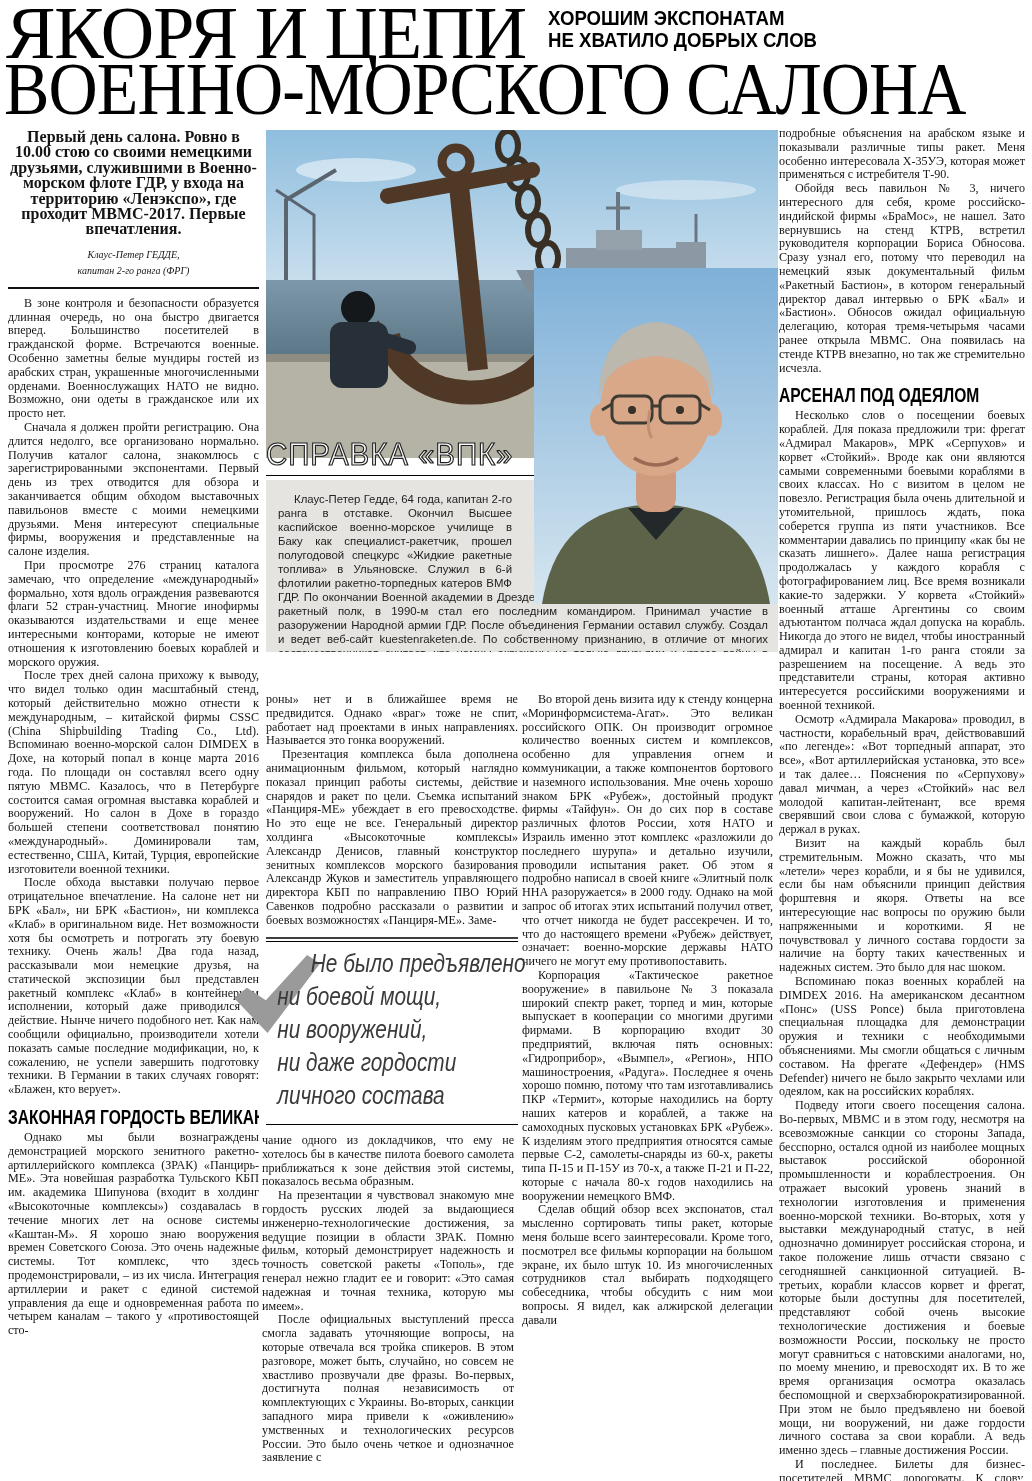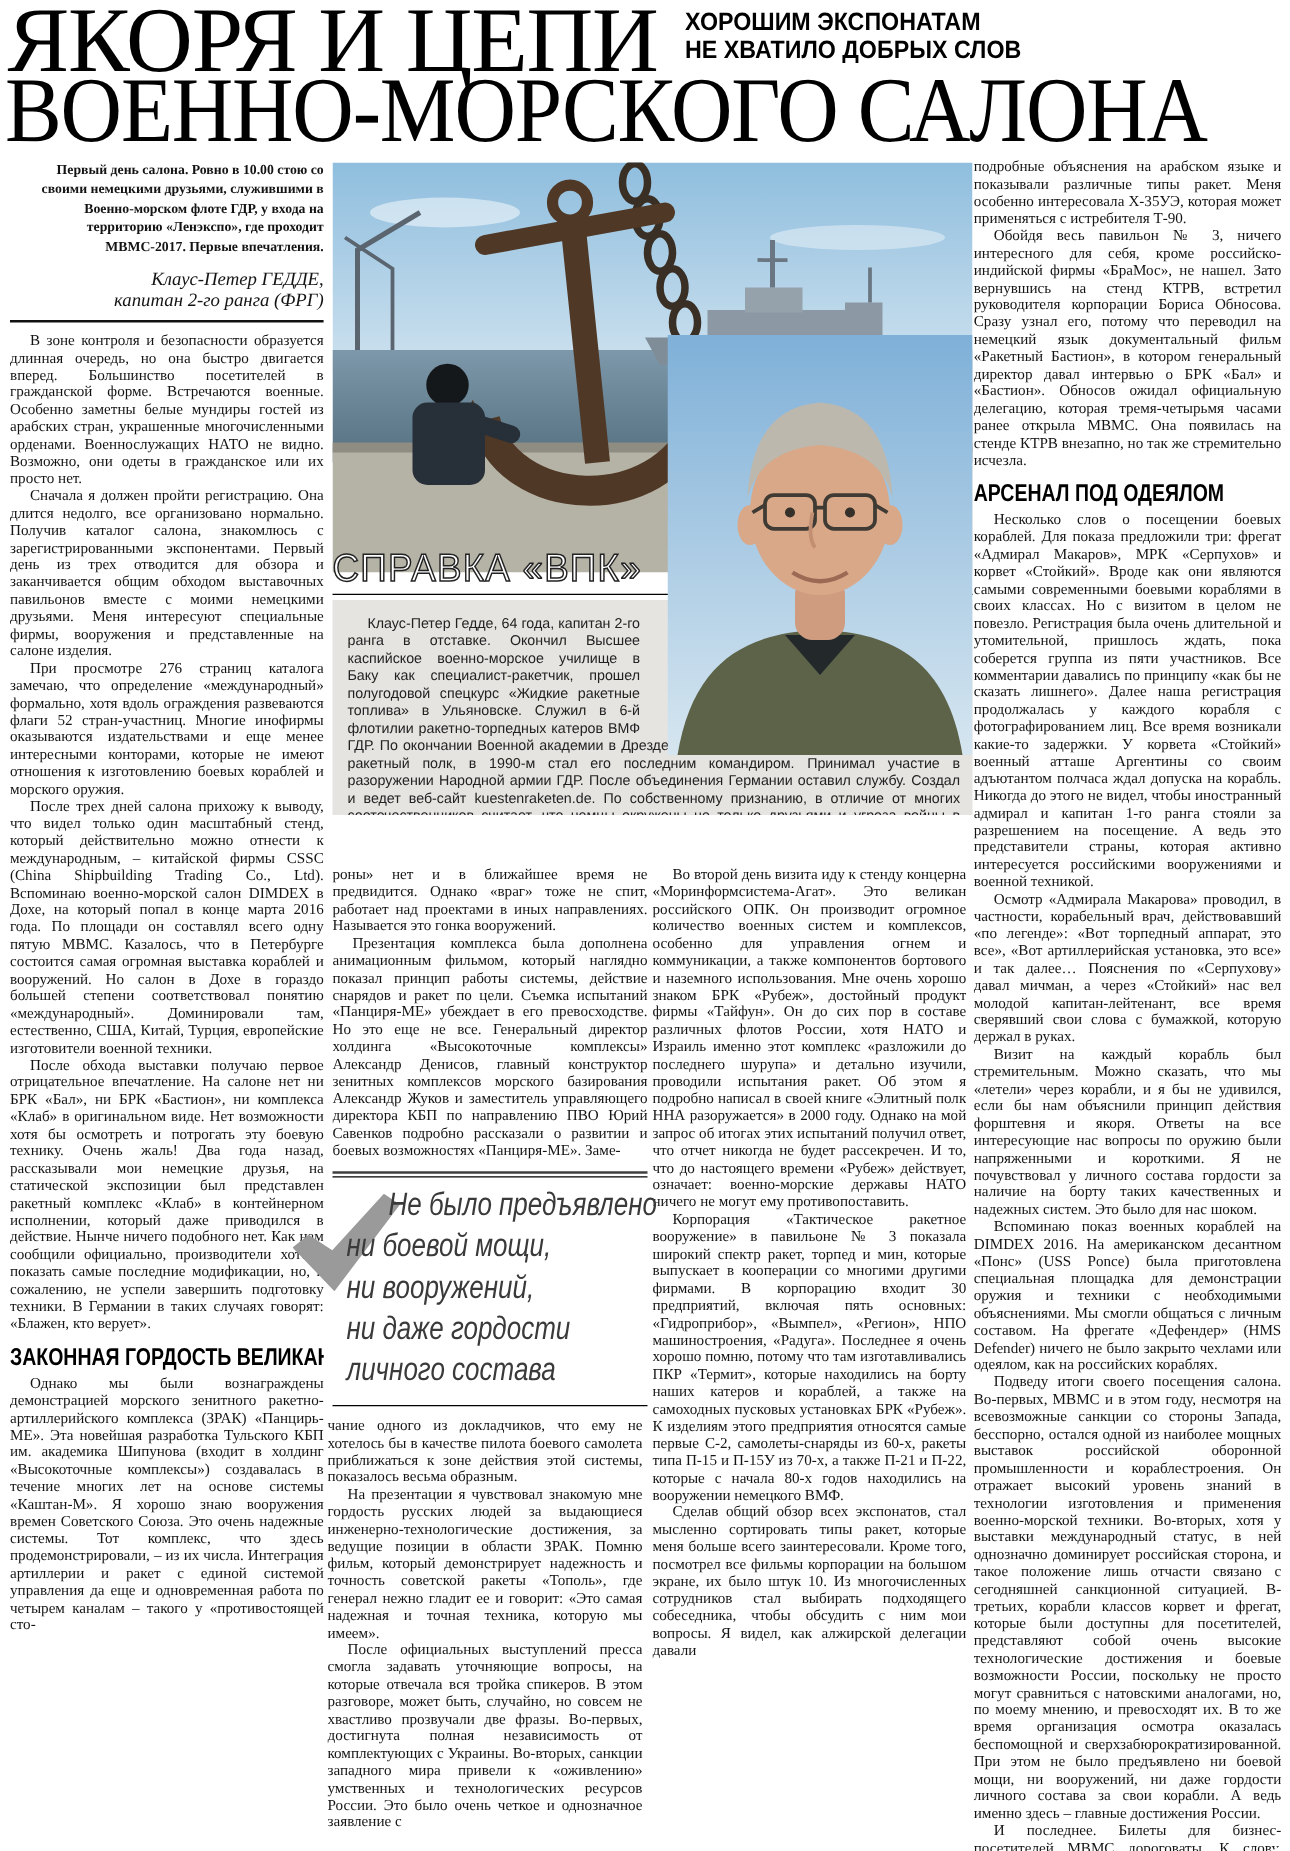--- a/index.html
+++ b/index.html
@@ -18,22 +18,22 @@
   
   .col{position:absolute;text-align:justify;font-size:12.1px;line-height:13.8px;overflow:hidden;}
   .col p{margin:0;text-indent:16px;}
   .col p.cont{text-indent:0;}
   #col1{left:8px;top:127px;width:251px;height:1354px;}
   #col2a{left:266px;top:693px;width:252px;height:245px;}
   #col2b{left:262px;top:1134px;width:252px;height:347px;}
   #col3{left:522px;top:693px;width:251px;height:788px;}
   #col4{left:779px;top:127px;width:246px;height:1354px;}
 
-  .lead{font-weight:bold;font-size:11px;line-height:15.4px;text-align:right;margin:2px 0 10px;}
-  .byline{font-style:italic;font-size:15px;line-height:16.5px;text-align:right;margin:0 0 2px;}
+  .lead{font-weight:bold;font-size:16px;line-height:15.4px;text-align:center;margin:2px 0 10px;}
+  .byline{font-style:italic;font-size:10px;line-height:16.5px;text-align:center;margin:0 0 2px;}
   .rule{border-top:2px solid #111;margin:7px 0 8px;}
   h2.sec{margin:9px 0 3px;font-family:"Liberation Sans","DejaVu Sans",sans-serif;font-weight:bold;
       font-size:19.5px;line-height:22px;white-space:nowrap;transform:scaleX(.8);transform-origin:0 0;
       text-align:left;color:#000;}
 
   
   #photo{position:absolute;left:266px;top:130px;width:512px;height:328px;z-index:1;}
   #photo svg{display:block;width:100%;height:100%;}
   #photo-credit{position:absolute;left:766px;top:460px;z-index:3;color:#b3b3b3;
       font-family:"Liberation Sans",sans-serif;font-size:9.5px;letter-spacing:.5px;

